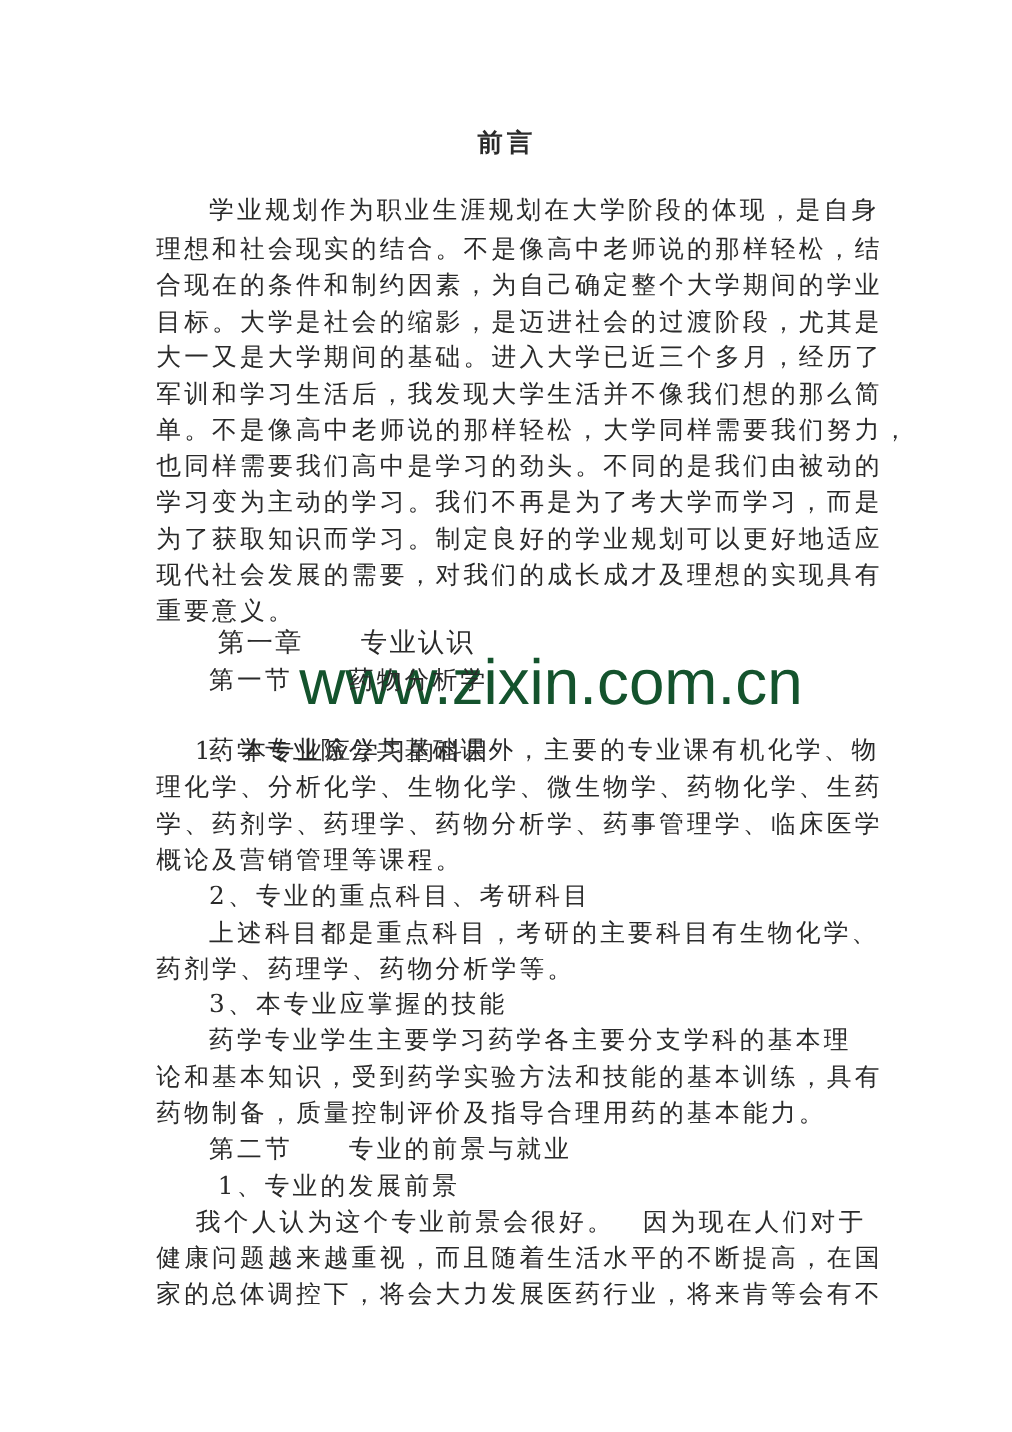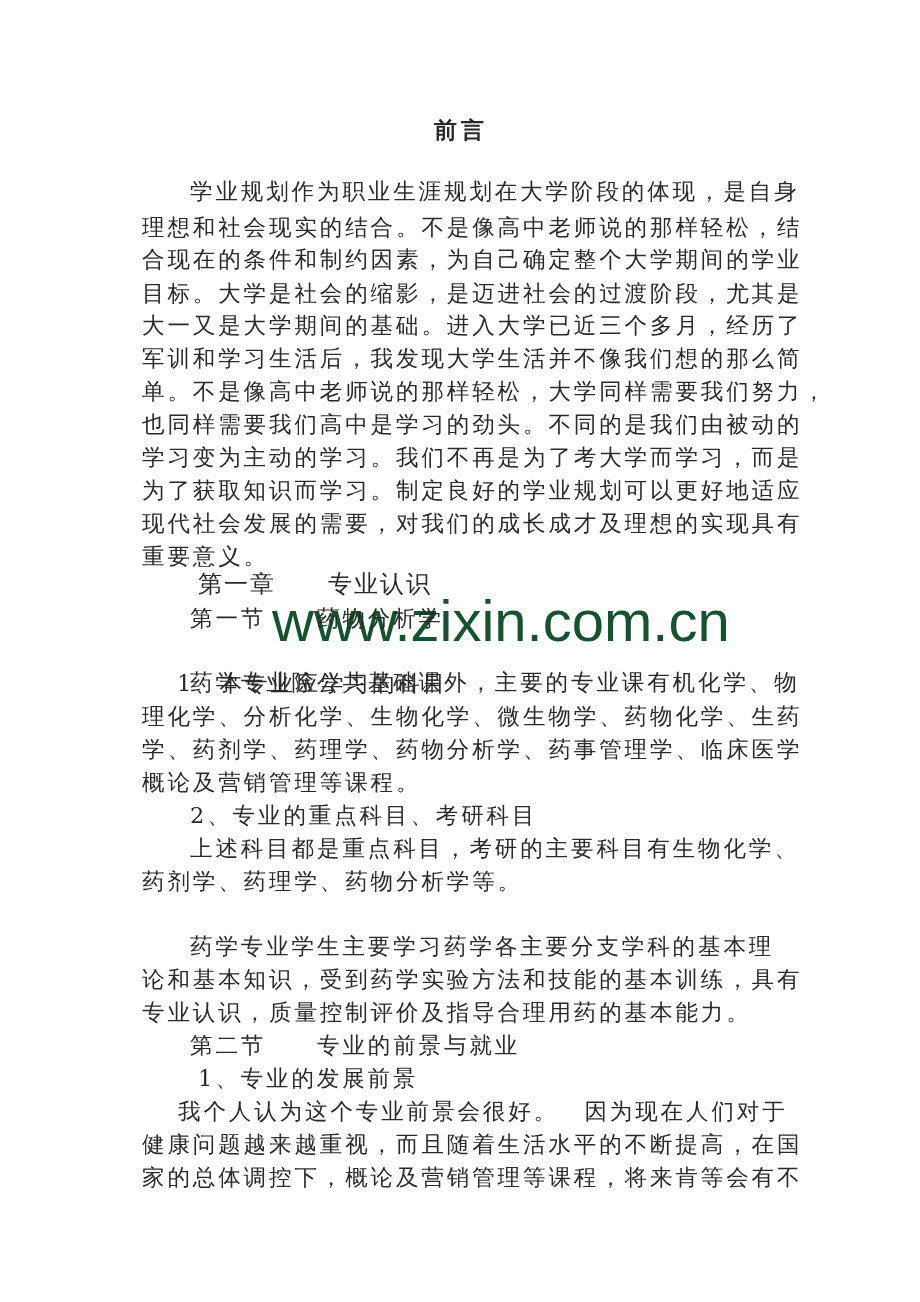--- a/index.html
+++ b/index.html
@@ -59,30 +59,31 @@
     <div class="line" style="left:142px; top:771px;">概论及营销管理等课程。</div>
   </div>
 
   <div class="line" style="left:190px; top:804px;">2、专业的重点科目、考研科目</div>
 
   <div>
     <div class="line" style="left:190px; top:837px;">上述科目都是重点科目，考研的主要科目有生物化学、</div>
     <div class="line" style="left:142px; top:870px;">药剂学、药理学、药物分析学等。</div>
   </div>
 
+  <div class="line" style="left:190px; top:902px;">3、本专业应掌握的技能</div>
 
   <div>
     <div class="line" style="left:190px; top:935px;">药学专业学生主要学习药学各主要分支学科的基本理</div>
     <div class="line" style="left:142px; top:968px;">论和基本知识，受到药学实验方法和技能的基本训练，具有</div>
-    <div class="line" style="left:142px; top:1001px;">专业认识，质量控制评价及指导合理用药的基本能力。</div>
+    <div class="line" style="left:142px; top:1001px;">药物制备，质量控制评价及指导合理用药的基本能力。</div>
   </div>
 
   <div class="line" style="left:190px; top:1034px;">第二节　　专业的前景与就业</div>
 
   <div class="line" style="left:198px; top:1067px;">1、专业的发展前景</div>
 
   <div>
     <div class="line" style="left:178px; top:1100px;">我个人认为这个专业前景会很好。　因为现在人们对于</div>
     <div class="line" style="left:142px; top:1133px;">健康问题越来越重视，而且随着生活水平的不断提高，在国</div>
-    <div class="line" style="left:142px; top:1166px;">家的总体调控下，概论及营销管理等课程，将来肯等会有不</div>
+    <div class="line" style="left:142px; top:1166px;">家的总体调控下，将会大力发展医药行业，将来肯等会有不</div>
   </div>
 
 </div>
 
 </body></html>

